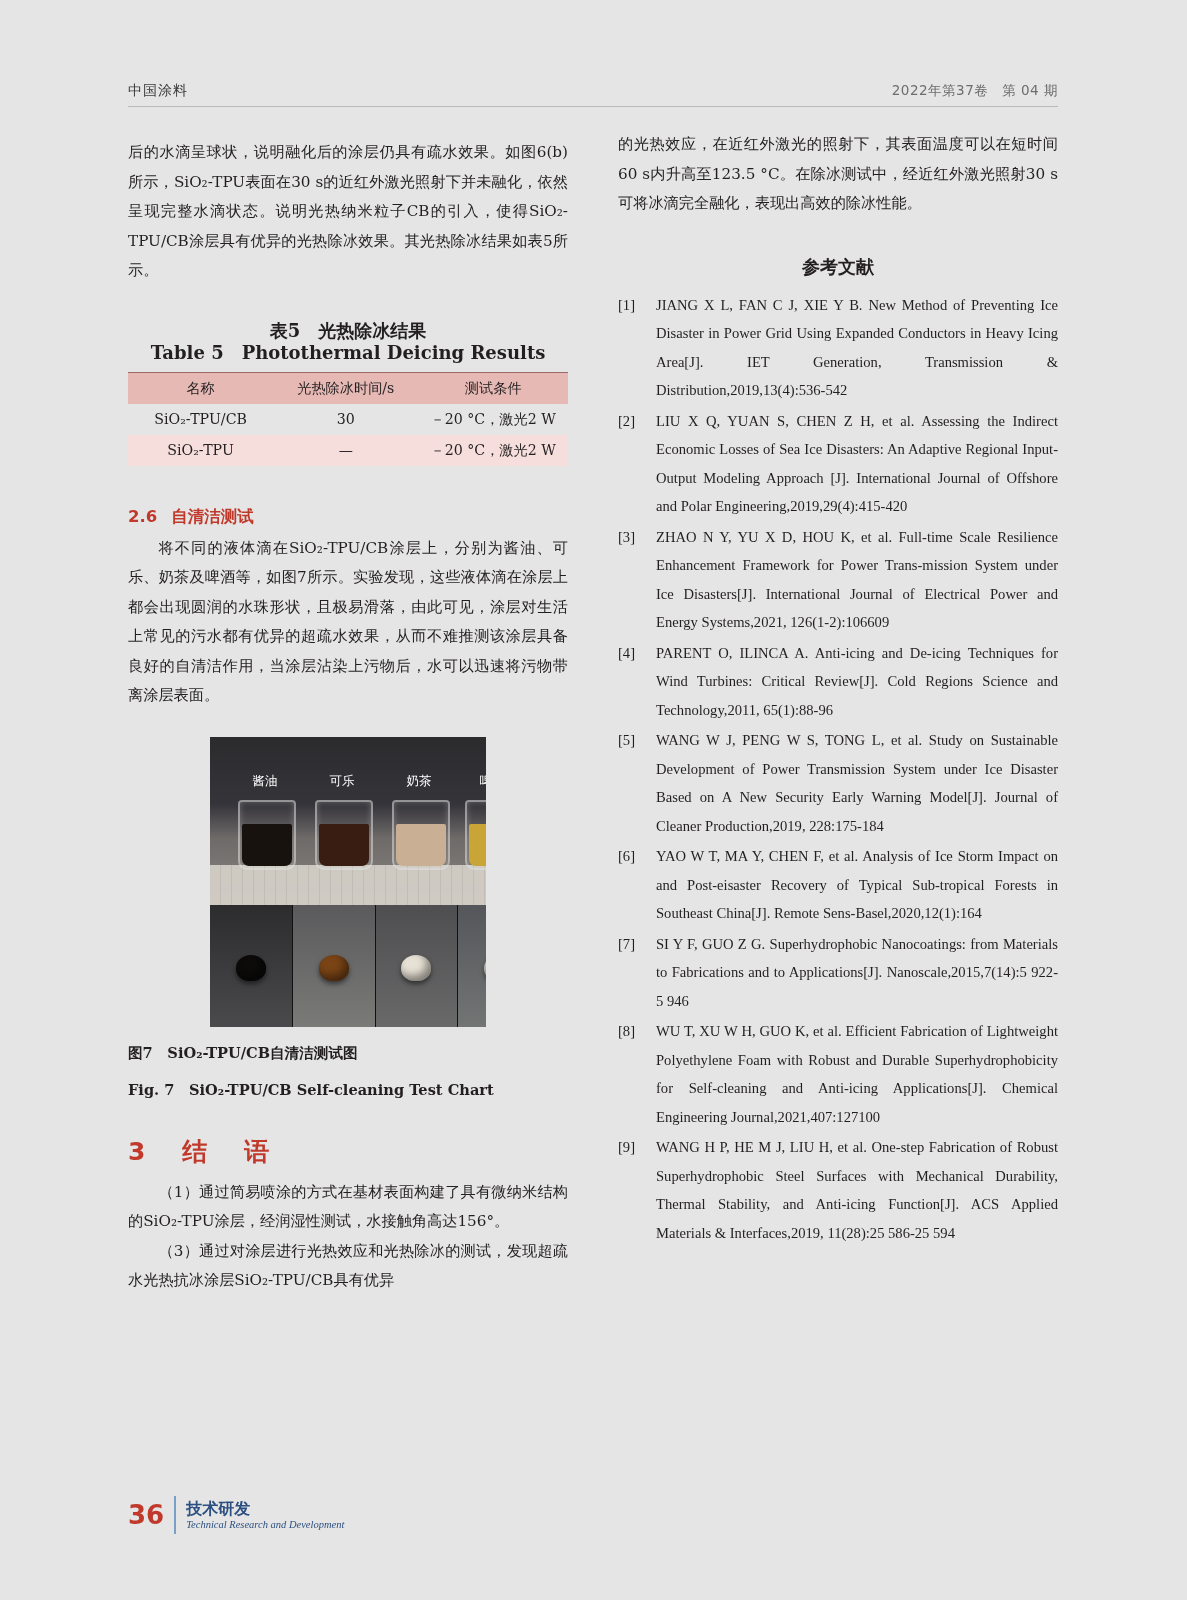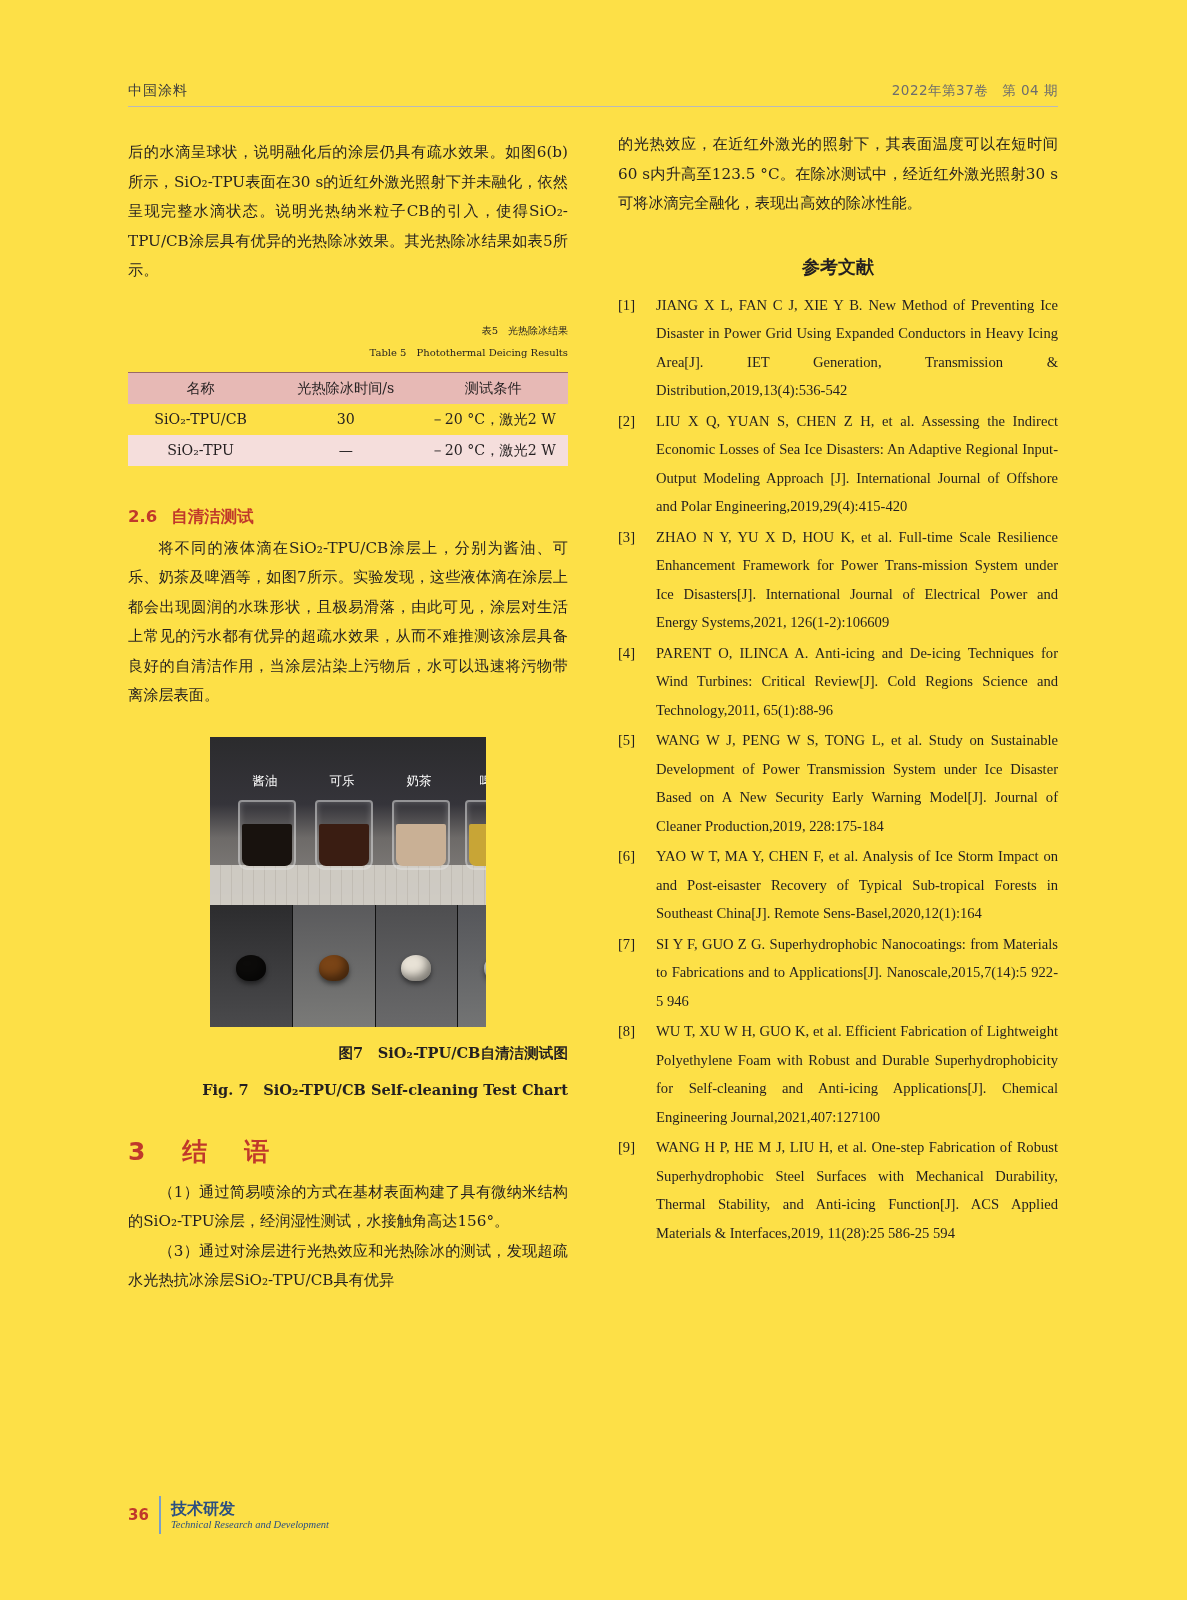--- a/index.html
+++ b/index.html
@@ -4,21 +4,21 @@
 <style>
   html, body {
     margin: 0;
     padding: 0;
     background: #ffffff;
   }
   .page {
     position: relative;
     width: 1187px;
     height: 1600px;
-    background: #fde047;
+    background: #e5e5e5;
     font-family: "Liberation Serif", serif;
     color: #231f20;
     box-sizing: border-box;
   }
 
   
   .header {
     position: absolute;
     left: 128px;
     top: 82px;
@@ -60,23 +60,23 @@
     text-align: justify;
     text-justify: inter-character;
     font-family: "DejaVu Serif", serif;
     letter-spacing: 0px;
   }
   p.indent { text-indent: 2em; }
 
   
   .tbl-wrap { margin-top: 34px; }
   .tbl-title {
-    text-align: right;
-    font-size: 10px;
-    font-weight: normal;
+    text-align: center;
+    font-size: 18px;
+    font-weight: bold;
     font-family: "DejaVu Serif", serif;
     line-height: 22px;
   }
   table.data {
     margin-top: 8px;
     border-collapse: collapse;
     width: 440px;
     font-size: 14px;
     font-family: "DejaVu Serif", serif;
   }
@@ -178,21 +178,21 @@
   .drop {
     position: absolute;
     left: 50%;
     top: 52%;
     transform: translate(-50%,-50%);
     width: 30px; height: 26px;
     border-radius: 50% 50% 46% 46%;
     box-shadow: inset -4px -5px 8px rgba(0,0,0,0.45), 0 3px 5px rgba(0,0,0,0.5);
   }
   .fig-cap {
-    text-align: right;
+    text-align: left;
     margin-top: 14px;
     font-size: 14.6px;
     font-weight: bold;
     font-family: "DejaVu Serif", serif;
     line-height: 23px;
   }
 
   
   .ref-title {
     text-align: center;
@@ -227,21 +227,21 @@
   
   .footer {
     position: absolute;
     left: 128px;
     bottom: 66px;
     display: flex;
     align-items: center;
   }
   .footer .pgnum {
     color: #c0392b;
-    font-size: 15px;
+    font-size: 26px;
     font-family: "DejaVu Sans", sans-serif;
     font-weight: bold;
     margin-right: 10px;
   }
   .footer .bar {
     width: 2px;
     height: 38px;
     background: #7a9fc9;
     margin-right: 10px;
   }

